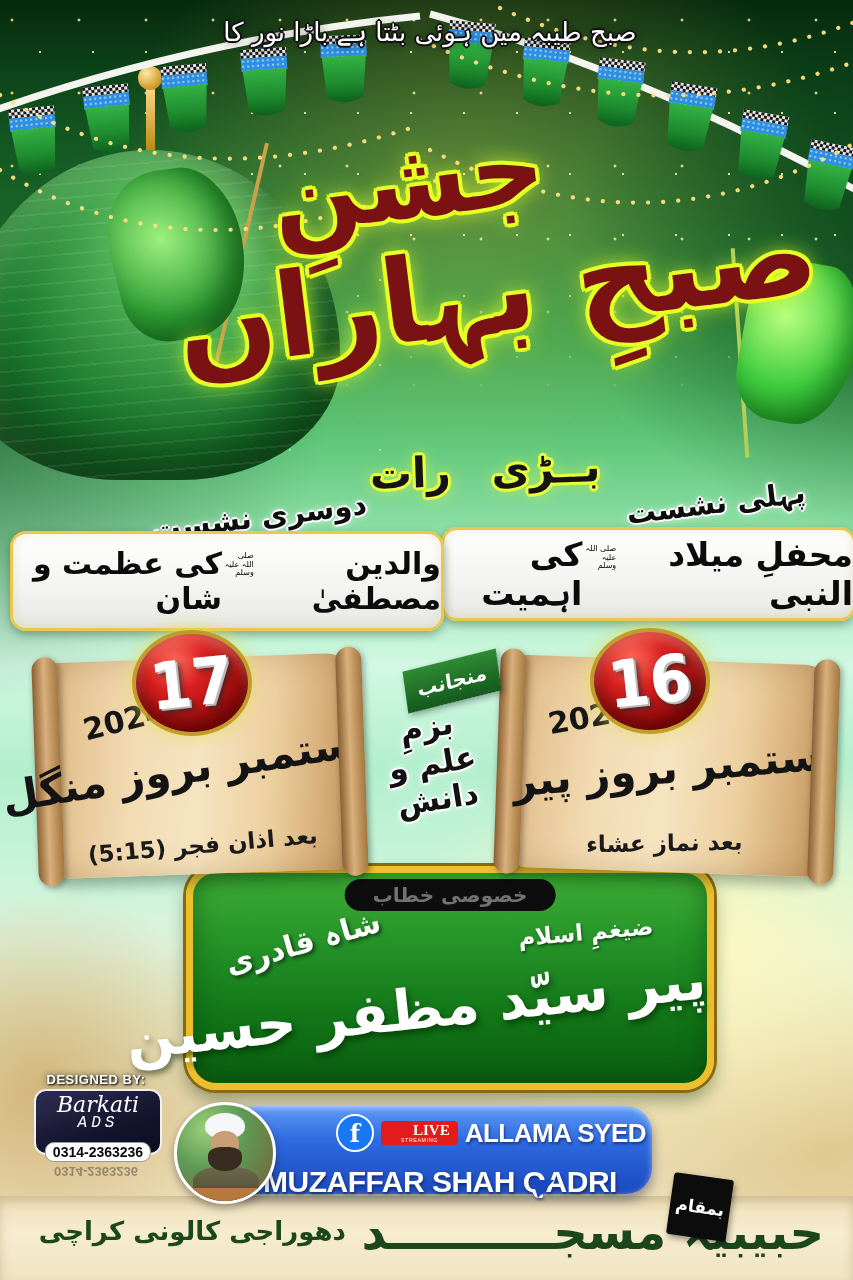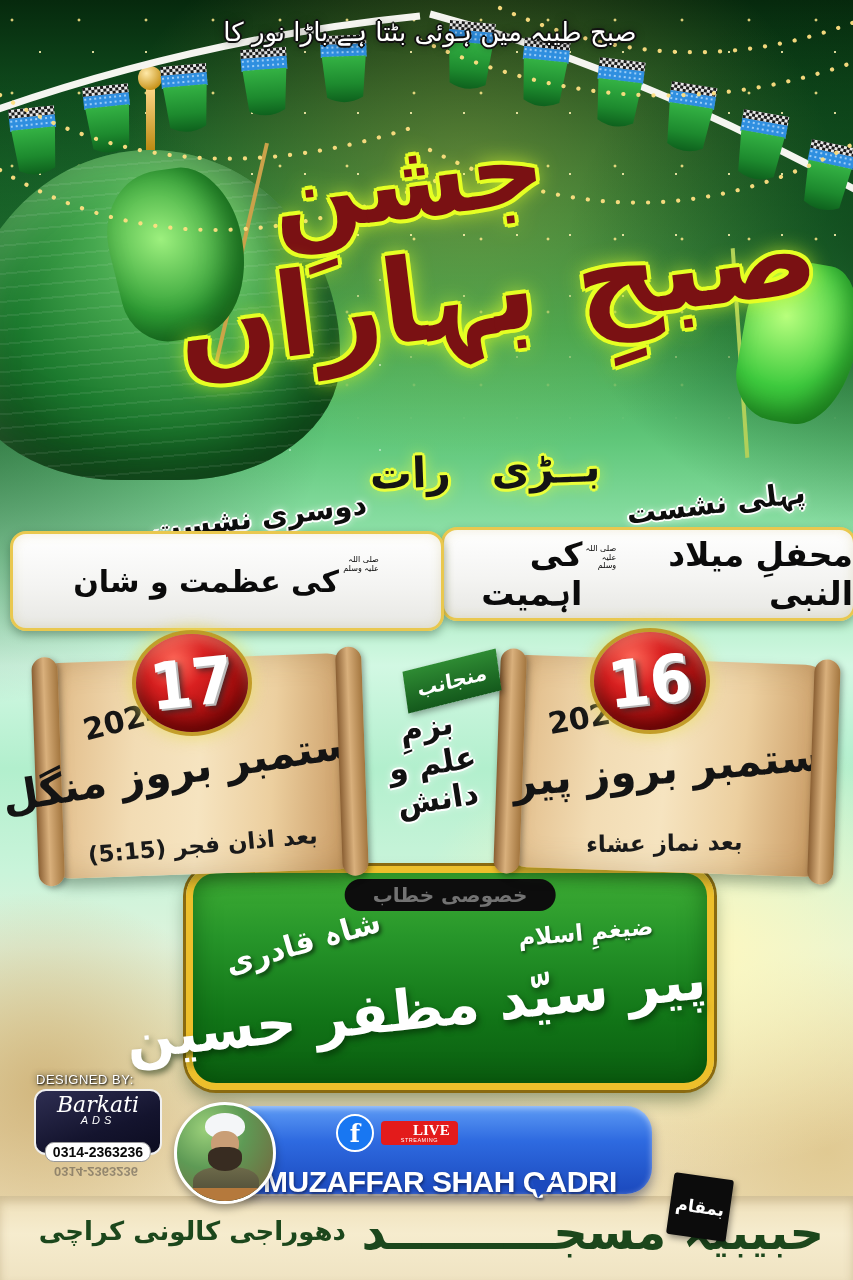--- a/index.html
+++ b/index.html
@@ -136,28 +136,28 @@
     border-radius:17px;letter-spacing:1px;white-space:nowrap;}
   .sp-honor{position:absolute;right:54px;top:46px;color:#fff;font-size:23px;font-weight:bold;
     direction:rtl;transform:rotate(-5deg);text-shadow:1px 2px 3px rgba(0,0,0,.5);}
   .sp-shah{position:absolute;left:30px;top:52px;color:#fff;font-size:30px;font-weight:bold;
     direction:rtl;transform:rotate(-16deg);text-shadow:2px 3px 4px rgba(0,0,0,.5);}
   .sp-name{position:absolute;left:0;right:0;top:100px;text-align:center;color:#fff;
     font-size:56px;font-weight:bold;direction:rtl;transform:rotate(-6deg);white-space:nowrap;
     text-shadow:2px 4px 6px rgba(0,30,0,.55);}
 
   
-  .des-head{left:36px;top:1072px;width:120px;color:#fff;font-size:13px;
-    font-weight:normal;font-family:"Liberation Sans",sans-serif;letter-spacing:.5px;
+  .des-head{left:36px;top:1072px;width:120px;text-align:center;color:#fff;font-size:13px;
+    font-weight:bold;font-family:"Liberation Sans",sans-serif;letter-spacing:.5px;
     text-shadow:1px 1px 2px #000, 0 0 6px rgba(0,0,0,.8);}
   .des-box{left:34px;top:1089px;width:124px;height:62px;border-radius:12px;z-index:5;
     background:linear-gradient(160deg,#2e2e52 0%,#14142e 60%,#0c0c20 100%);
     border:2px solid #f0f0f0;color:#fff;text-align:center;}
   .des-name{font-family:"DejaVu Serif",serif;font-style:italic;font-size:22px;line-height:1.1;margin-top:2px;}
-  .des-ads{font-family:Liberation Sans, sans-serif;font-style:italic;font-size:11px;letter-spacing:4px;margin-top:-3px;}
+  .des-ads{font-family:Liberation Mono, monospace;font-style:italic;font-size:16px;letter-spacing:4px;margin-top:-3px;}
   .des-phone{position:absolute;left:50%;bottom:-9px;transform:translateX(-50%);
     background:#fff;color:#0a0a0a;font-weight:bold;font-size:14px;padding:1px 7px;
     border-radius:9px;border:1px solid #999;white-space:nowrap;font-family:"Liberation Sans",sans-serif;}
   .des-reflect{left:40px;top:1164px;width:112px;text-align:center;color:rgba(30,30,40,.40);
     font-size:13px;font-weight:bold;transform:scaleY(-1);font-family:"Liberation Sans",sans-serif;}
 
   
   .bluebar{left:228px;top:1106px;width:424px;height:88px;border-radius:26px;z-index:4;
     background:linear-gradient(180deg,#5d9bf5 0%,#2e6ae0 40%,#1b49bd 100%);
     box-shadow:0 6px 12px rgba(20,30,80,.45), inset 0 2px 6px rgba(255,255,255,.5);}
@@ -315,20 +315,21 @@
 
   <div class="abs s-label s1-label">پہلی نشست</div>
   <div class="abs banner banner1">
     <span>محفلِ میلاد النبی</span>
     <span class="durood">صلی اللہ علیہ وسلم</span>
     <span>کی اہمیت</span>
   </div>
 
   <div class="abs s-label s2-label">دوسری نشست</div>
   <div class="abs banner banner2">
+    <span>والدین مصطفیٰ</span>
     <span class="durood">صلی اللہ علیہ وسلم</span>
     <span>کی عظمت و شان</span>
   </div>
 
   <div class="abs scroll scroll1">
     <div class="sc-year">2024</div>
     <div class="sc-main">ستمبر بروز پیر</div>
     <div class="sc-time">بعد نماز عشاء</div>
   </div>
   <div class="abs circle c16">
@@ -366,20 +367,21 @@
   </div>
   <div class="abs des-reflect">0314-2363236</div>
 
   <div class="abs bluebar">
     <div class="bar-l1">
       <div class="fb">f</div>
       <div class="live">
         <div class="live-main">LIVE</div>
         <div class="live-sub">STREAMING</div>
       </div>
+      <div class="en en1">ALLAMA SYED</div>
     </div>
     <div class="en en2">MUZAFFAR SHAH QADRI</div>
   </div>
   <div class="abs avatar">
     <div class="av-body"></div>
     <div class="av-turban"></div>
     <div class="av-face"></div>
     <div class="av-beard"></div>
     <div class="av-desk"></div>
   </div>

